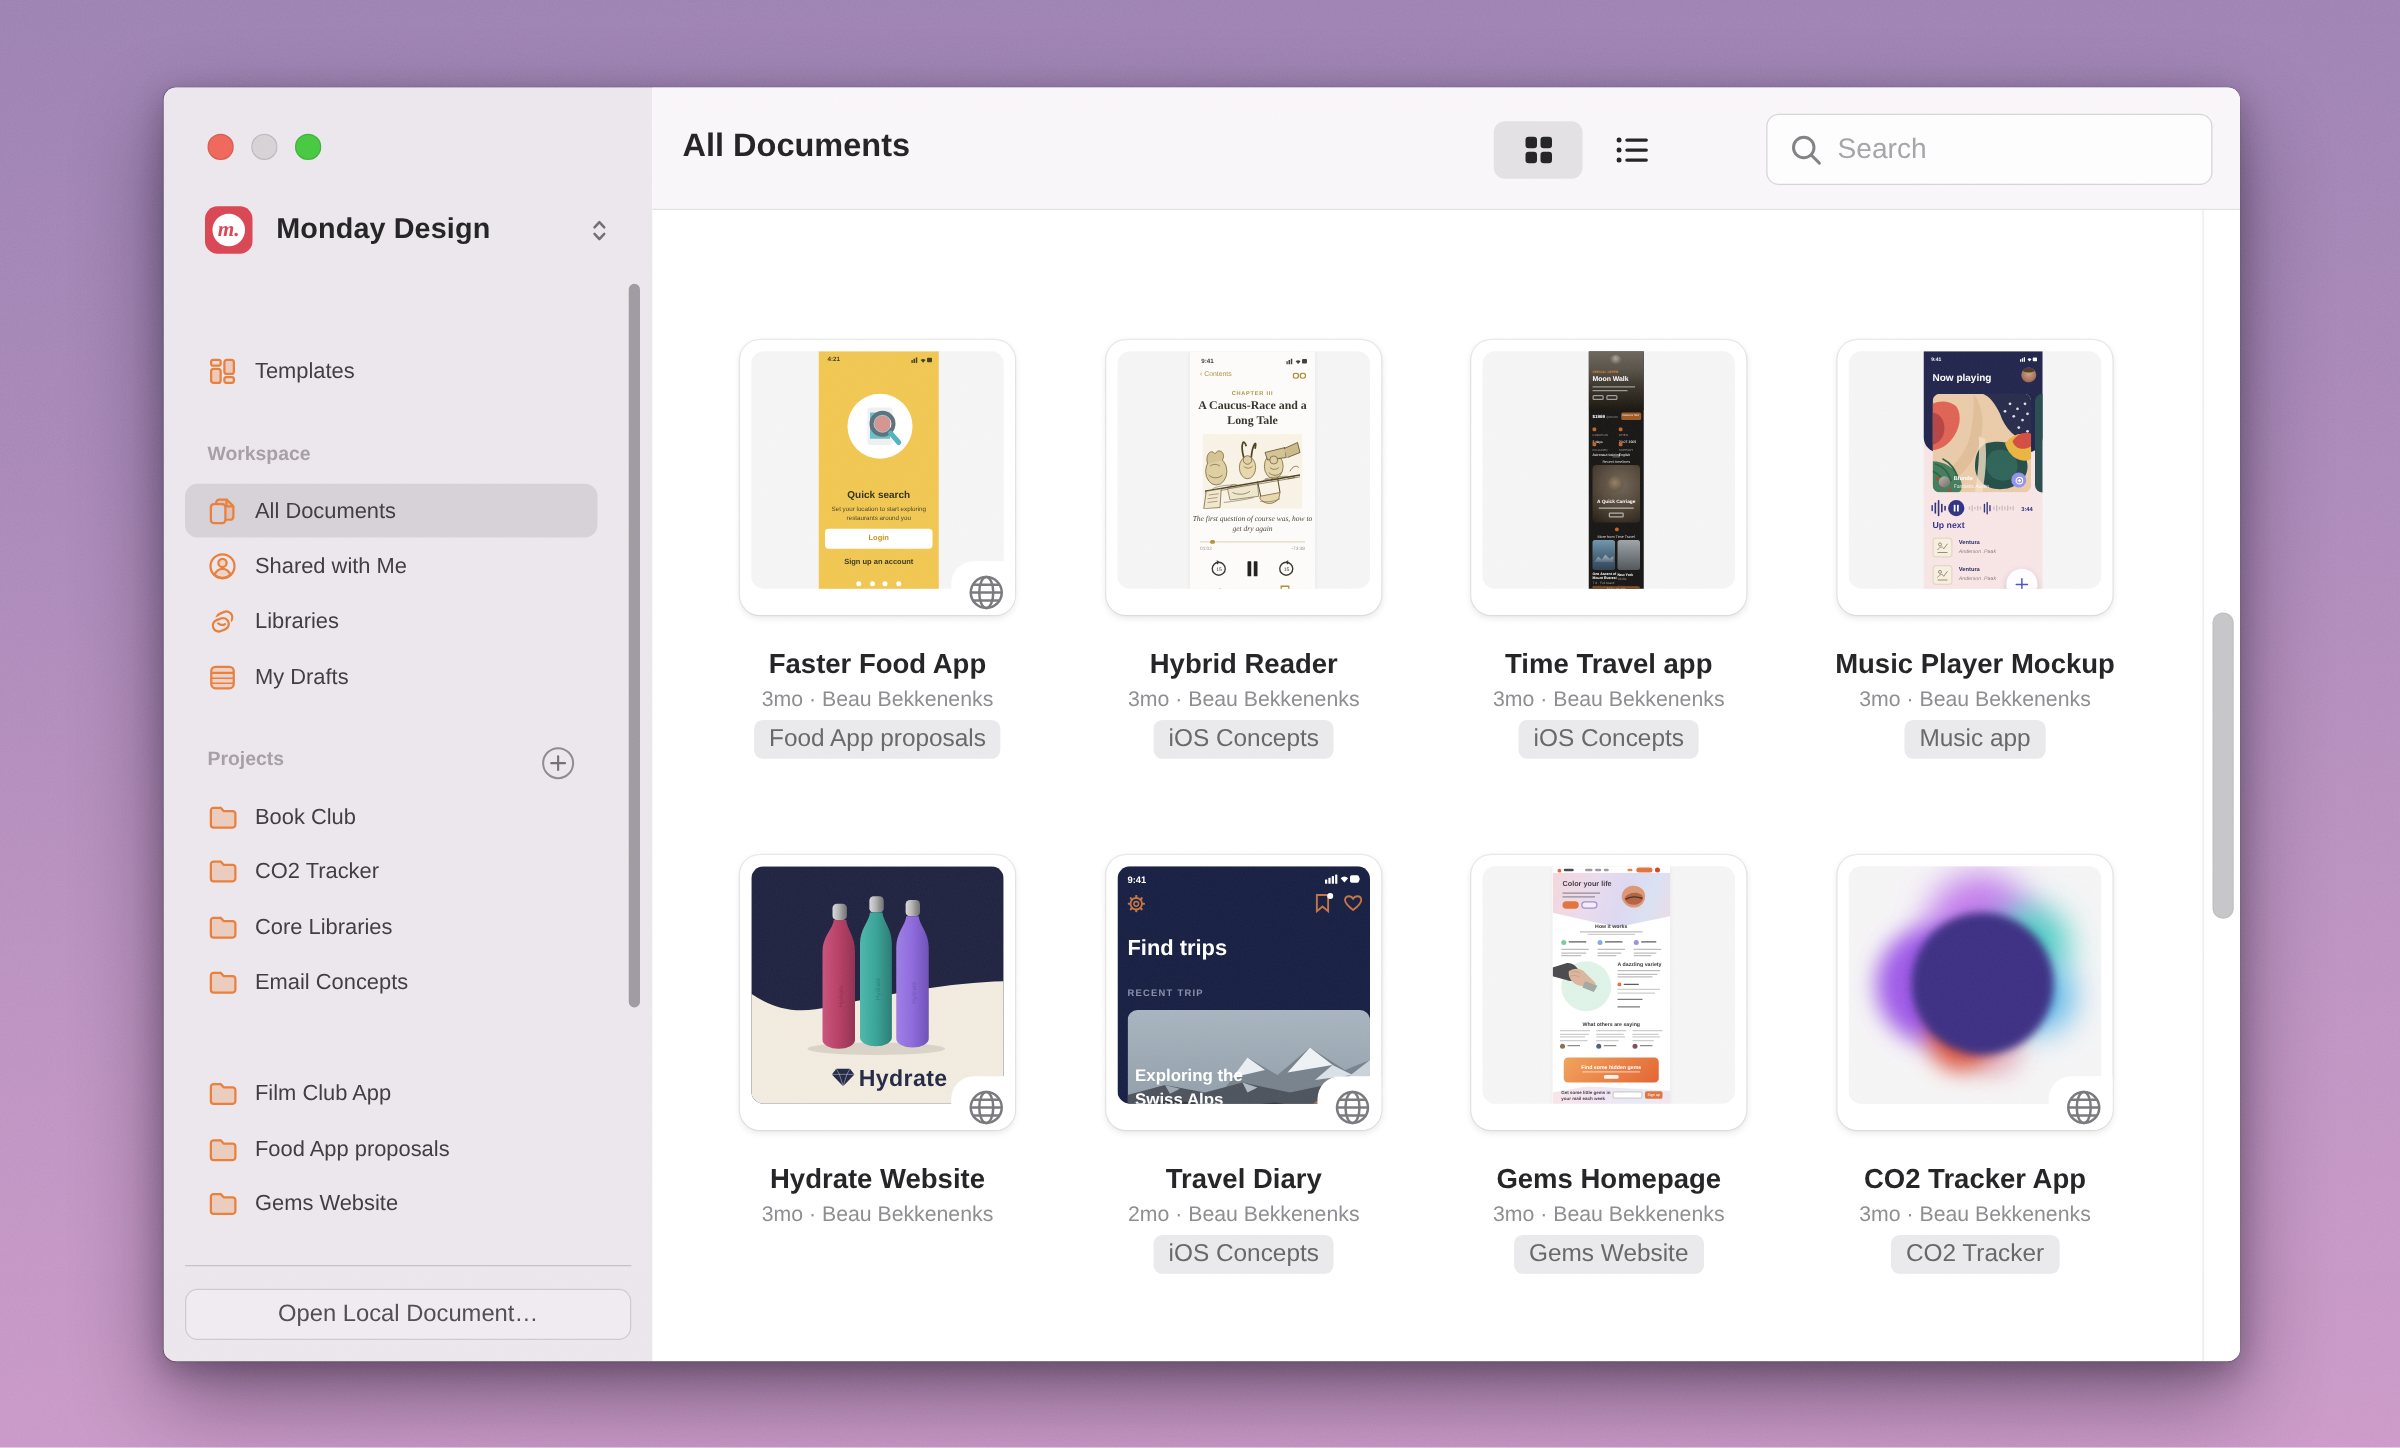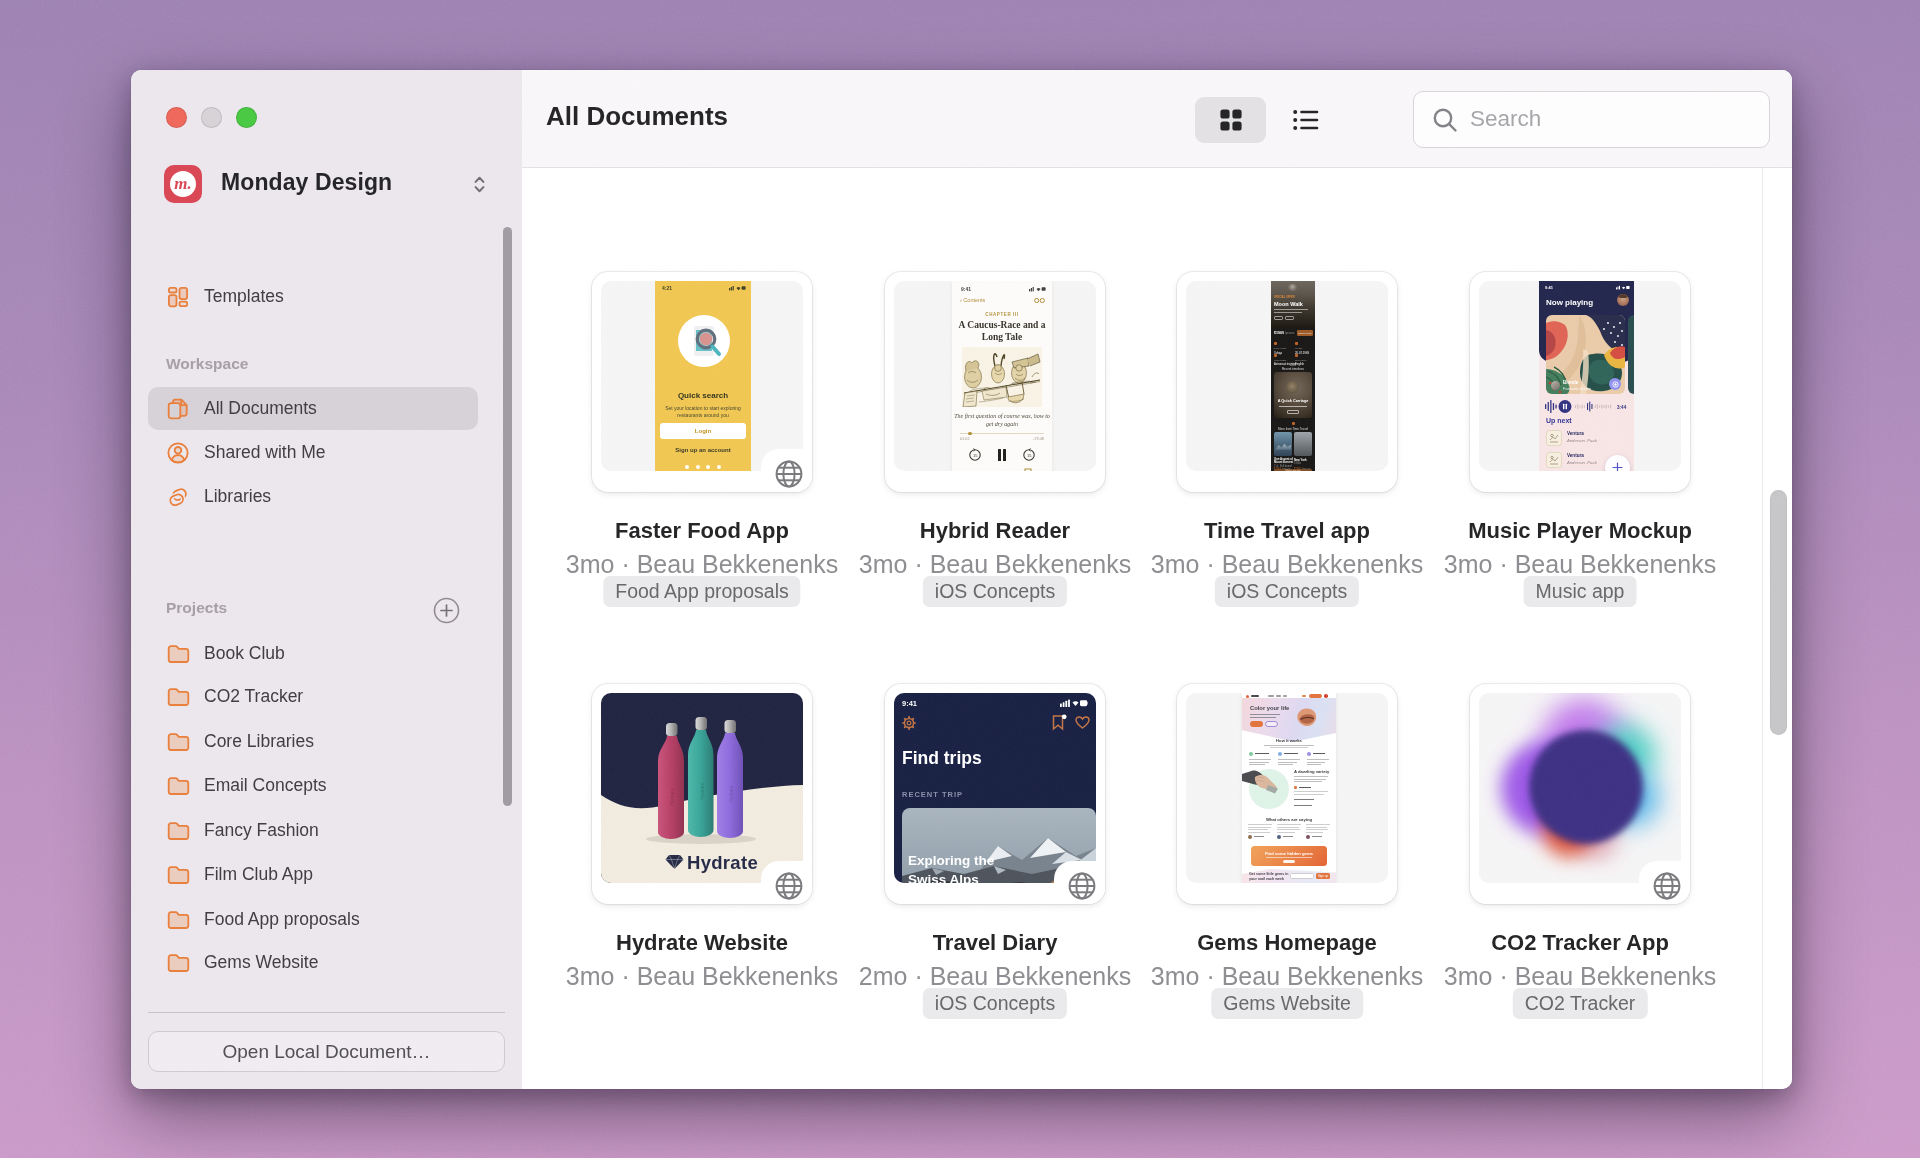--- a/index.html
+++ b/index.html
@@ -43,21 +43,21 @@
 .search svg { position:absolute; left:18px; top:15px; }
 .search .ph { position:absolute; left:56px; top:14px; font-size:22.5px; color:#A2A2A7; }
 
 .card { position:absolute; width:220px; }
 .thumb { position:absolute; left:0; top:0; width:220px; height:220px; background:#fff; border-radius:16px;
   box-shadow:0 0 0 1px rgba(0,0,0,.07), 0 2px 6px rgba(0,0,0,.10); }
 .prev { position:absolute; left:9px; top:9px; width:202px; height:190px; border-radius:10px; background:#F5F4F5; overflow:hidden; }
 .notch { position:absolute; right:0; bottom:0; width:51px; height:43px; background:#fff; border-top-left-radius:18px; border-bottom-right-radius:16px; }
 .globe { position:absolute; right:6px; bottom:1px; }
 .c-title { position:absolute; left:-36px; top:246px; width:292px; text-align:center; font-size:22px; font-weight:600; color:#1d1d1f; }
-.c-meta { position:absolute; left:-36px; top:278px; width:292px; text-align:center; font-size:25px; color:#8A8A8E; }
+.c-meta { position:absolute; left:-36px; top:278px; width:292px; text-align:center; font-size:17px; color:#8A8A8E; }
 .c-pill { position:absolute; left:50%; transform:translateX(-50%); top:304px; height:31px; border-radius:7px;
   background:#E9E8EA; color:#636366; font-size:19.5px; line-height:31px; padding:0 12px; white-space:nowrap; }
 </style>
 </head>
 <body>
 <div class="window">
   <aside class="sidebar">
     <div class="tl r"></div>
       <div class="tl y"></div>
       <div class="tl g"></div>
@@ -99,20 +99,29 @@
     <div class="srow" style="top:405px">
         <svg width="24" height="24" viewBox="0 0 24 24" fill="none" stroke="#E87B35" stroke-width="1.8">
           <g transform="rotate(-22 12 12)">
             <rect x="7.8" y="5.6" width="13" height="9.4" rx="4.7"></rect>
             <rect x="3.2" y="9.4" width="13" height="9.4" rx="4.7" stroke="#EBE6EC" stroke-width="4.6" fill="none"></rect>
             <rect x="3.2" y="9.4" width="13" height="9.4" rx="4.7"></rect>
           </g>
         </svg>
         <div class="lbl">Libraries</div>
       </div>
+    <div class="srow" style="top:450px">
+        <svg width="24" height="24" viewBox="0 0 24 24" fill="none" stroke="#E87B35" stroke-width="1.8">
+          <rect x="3" y="3.4" width="18" height="17.2" rx="3.4" fill="rgba(235,133,68,.22)"></rect>
+          <line x1="3.4" y1="8.3" x2="20.6" y2="8.3"></line>
+          <line x1="3.4" y1="12.6" x2="20.6" y2="12.6" stroke-width="1.3"></line>
+          <line x1="3.4" y1="16.6" x2="20.6" y2="16.6" stroke-width="1.3"></line>
+        </svg>
+        <div class="lbl">My Drafts</div>
+      </div>
     <div class="shead" style="top:529px">Projects</div>
     <svg class="pluscirc" width="27" height="27" viewBox="0 0 27 27" fill="none">
         <circle cx="13.5" cy="13.5" r="12" stroke="#8D878D" stroke-width="1.6"></circle>
         <g stroke="#716B71" stroke-width="1.7" stroke-linecap="round">
           <line x1="13.5" y1="8" x2="13.5" y2="19"></line>
           <line x1="8" y1="13.5" x2="19" y2="13.5"></line>
         </g>
       </svg>
     <div class="srow" style="top:562px">
         <svg width="24" height="24" viewBox="0 0 24 24" fill="none" stroke="#E87B35" stroke-width="1.8" stroke-linejoin="round">
@@ -130,26 +139,20 @@
         <svg width="24" height="24" viewBox="0 0 24 24" fill="none" stroke="#E87B35" stroke-width="1.8" stroke-linejoin="round">
           <path d="M2.7 6.4 a2.2 2.2 0 0 1 2.2 -2.2 h4.9 a1.7 1.7 0 0 1 1.3 0.6 l1.75 2.05 h7.25 a2.2 2.2 0 0 1 2.2 2.2 v8.75 a2.2 2.2 0 0 1 -2.2 2.2 h-15.2 a2.2 2.2 0 0 1 -2.2 -2.2 z" fill="rgba(235,133,68,0.28)"></path>
         </svg>
         <div class="lbl">Core Libraries</div>
       </div>
     <div class="srow" style="top:694px">
         <svg width="24" height="24" viewBox="0 0 24 24" fill="none" stroke="#E87B35" stroke-width="1.8" stroke-linejoin="round">
           <path d="M2.7 6.4 a2.2 2.2 0 0 1 2.2 -2.2 h4.9 a1.7 1.7 0 0 1 1.3 0.6 l1.75 2.05 h7.25 a2.2 2.2 0 0 1 2.2 2.2 v8.75 a2.2 2.2 0 0 1 -2.2 2.2 h-15.2 a2.2 2.2 0 0 1 -2.2 -2.2 z" fill="rgba(235,133,68,0.28)"></path>
         </svg>
         <div class="lbl">Email Concepts</div>
-      </div>
-    <div class="srow" style="top:739px">
-        <svg width="24" height="24" viewBox="0 0 24 24" fill="none" stroke="#E87B35" stroke-width="1.8" stroke-linejoin="round">
-          <path d="M2.7 6.4 a2.2 2.2 0 0 1 2.2 -2.2 h4.9 a1.7 1.7 0 0 1 1.3 0.6 l1.75 2.05 h7.25 a2.2 2.2 0 0 1 2.2 2.2 v8.75 a2.2 2.2 0 0 1 -2.2 2.2 h-15.2 a2.2 2.2 0 0 1 -2.2 -2.2 z" fill="rgba(235,133,68,0.28)"></path>
-        </svg>
-        <div class="lbl">Fancy Fashion</div>
       </div>
     <div class="srow" style="top:783px">
         <svg width="24" height="24" viewBox="0 0 24 24" fill="none" stroke="#E87B35" stroke-width="1.8" stroke-linejoin="round">
           <path d="M2.7 6.4 a2.2 2.2 0 0 1 2.2 -2.2 h4.9 a1.7 1.7 0 0 1 1.3 0.6 l1.75 2.05 h7.25 a2.2 2.2 0 0 1 2.2 2.2 v8.75 a2.2 2.2 0 0 1 -2.2 2.2 h-15.2 a2.2 2.2 0 0 1 -2.2 -2.2 z" fill="rgba(235,133,68,0.28)"></path>
         </svg>
         <div class="lbl">Film Club App</div>
       </div>
     <div class="srow" style="top:828px">
         <svg width="24" height="24" viewBox="0 0 24 24" fill="none" stroke="#E87B35" stroke-width="1.8" stroke-linejoin="round">
           <path d="M2.7 6.4 a2.2 2.2 0 0 1 2.2 -2.2 h4.9 a1.7 1.7 0 0 1 1.3 0.6 l1.75 2.05 h7.25 a2.2 2.2 0 0 1 2.2 2.2 v8.75 a2.2 2.2 0 0 1 -2.2 2.2 h-15.2 a2.2 2.2 0 0 1 -2.2 -2.2 z" fill="rgba(235,133,68,0.28)"></path>

